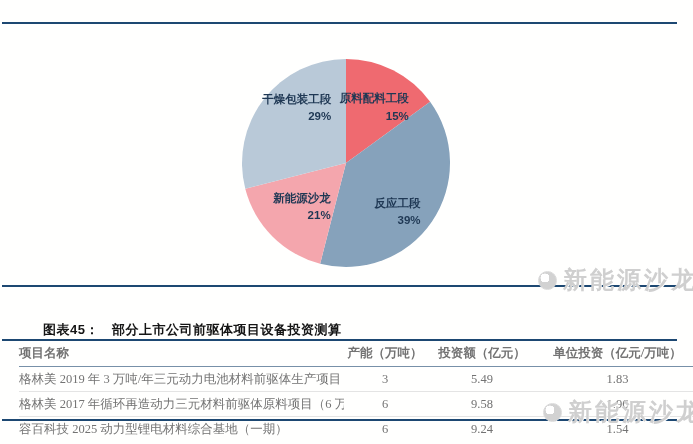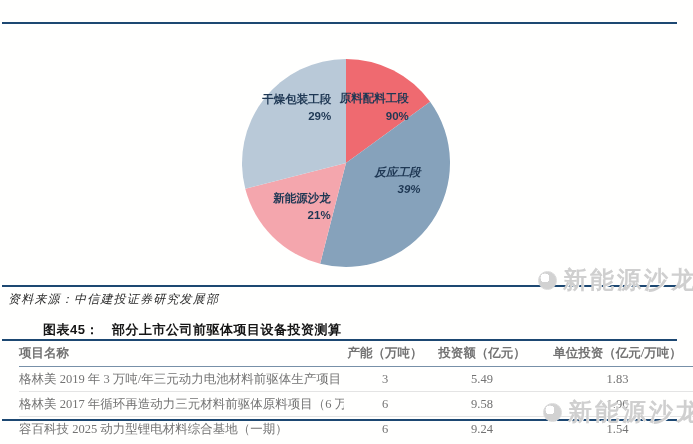--- a/index.html
+++ b/index.html
@@ -70,21 +70,20 @@
   <div class="rule rule-top"></div>
 
   <svg id="pie-svg" class="pie-svg" viewBox="0 0 220 220">
       <path d="M110,110 L110.00,6.00 A104,104 0 0 1 194.14,48.87 Z" fill="#ef6a70"></path>
       <path d="M110,110 L194.14,48.87 A104,104 0 0 1 84.14,210.73 Z" fill="#86a2bb"></path>
       <path d="M110,110 L84.14,210.73 A104,104 0 0 1 9.27,135.86 Z" fill="#f4a6ad"></path>
       <path d="M110,110 L9.27,135.86 A104,104 0 0 1 110.00,6.00 Z" fill="#b9c9d8"></path>
     </svg>
 
   <div class="rule rule-mid"></div>
-  <div class="source source44">资料来源：中信建投证券研究发展部</div>
 
   <div class="watermark wm1">
     <span class="wm-icon"></span>
     <span>新能源沙龙</span>
   </div>
 
   <div class="fig-caption cap45">
     <span class="cap-label">图表45：</span><span>部分上市公司前驱体项目设备投资测算</span>
   </div>
   <div class="rule rule-45"></div>
@@ -129,23 +128,23 @@
   <div class="rule rule-bottom"></div>
   <div class="source source45">资料来源：公司公告、中信建投证券研究发展部</div>
 
   <div class="watermark wm2">
     <span class="wm-icon"></span>
     <span>新能源沙龙</span>
   </div>
 
 <div class="pie-label" style="left: 374.3px; top: 107.4px;">
       <div>原料配料工段</div>
-      <div>90%</div>
+      <div>15%</div>
     </div>
-    <div class="pie-label" style="left: 397.6px; top: 181px; font-style: italic;">
+    <div class="pie-label" style="left: 397.6px; top: 212px;">
       <div>反应工段</div>
       <div>39%</div>
     </div>
     <div class="pie-label" style="left: 301.9px; top: 207.1px;">
       <div>新能源沙龙</div>
       <div>21%</div>
     </div>
     <div class="pie-label" style="left: 296.7px; top: 108px;">
       <div>干燥包装工段</div>
       <div>29%</div>

